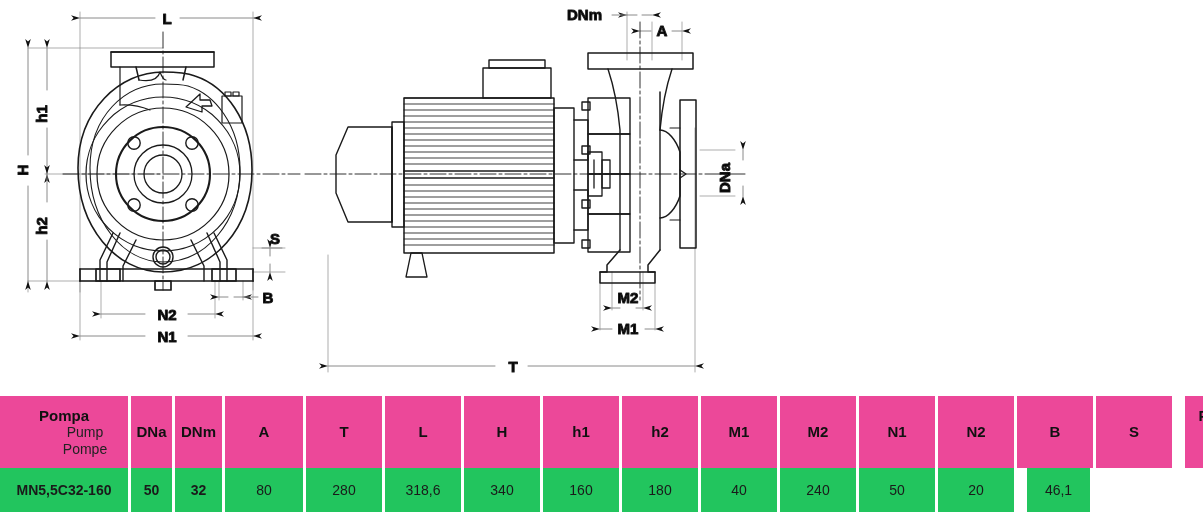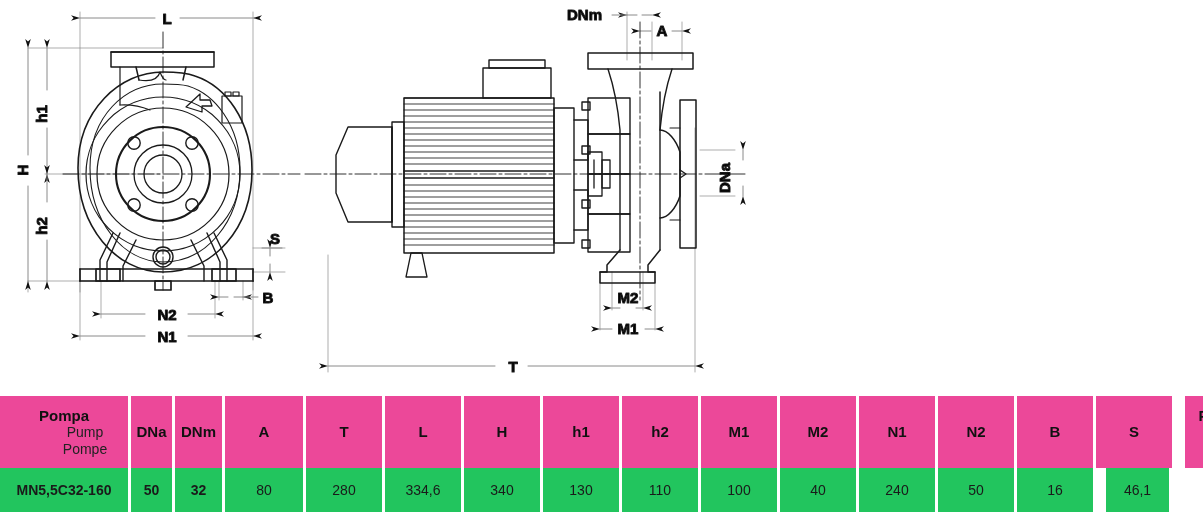--- a/index.html
+++ b/index.html
@@ -542,38 +542,37 @@
       <div class="cell c-pompa v-bold">MN5,5C32-160</div>
 
       <div class="cell c-dna v-bold">50</div>
 
       <div class="cell c-dnm v-bold">32</div>
 
       <div class="cell c-a">80</div>
 
       <div class="cell c-t">280</div>
 
-      <div class="cell c-l">334,6</div>
+      <div class="cell c-l">318,6</div>
 
       <div class="cell c-h">340</div>
 
-      <div class="cell c-h1">130</div>
-
-      <div class="cell c-h2">110</div>
-
-      <div class="cell c-m1">100</div>
+      <div class="cell c-h1">160</div>
+
+      <div class="cell c-h2">180</div>
+
 
       <div class="cell c-m2">40</div>
 
       <div class="cell c-n1">240</div>
 
 
       <div class="cell c-b">50</div>
 
-      <div class="cell c-s">16</div>
+      <div class="cell c-s">20</div>
 
       <div class="cell c-gapspc"></div>
 
       <div class="cell c-peso">46,1</div>
     </div>
   </div>
 
 </div>
 
 </body></html>

